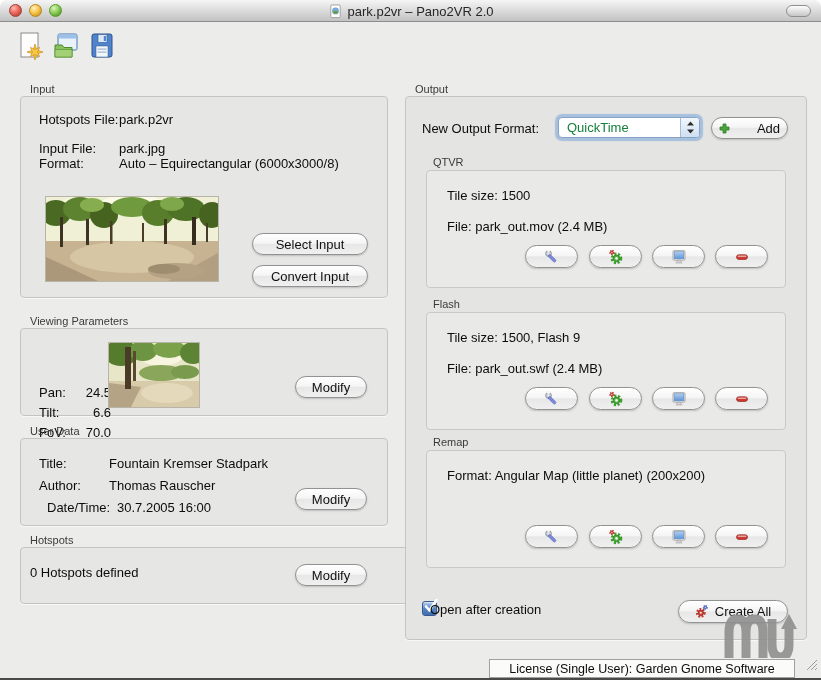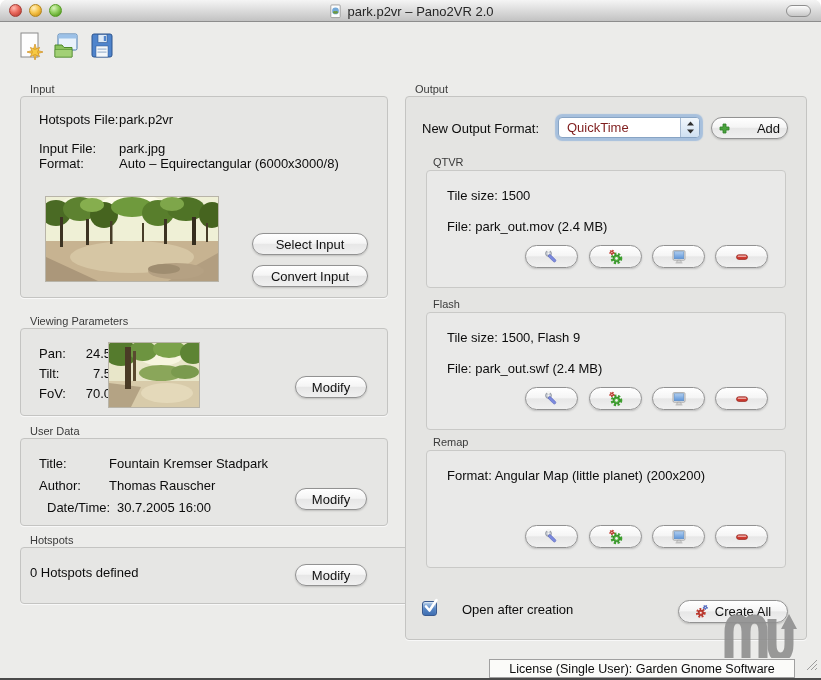--- a/index.html
+++ b/index.html
@@ -50,21 +50,21 @@
   .groupbox.outer { background:#e4e4e2; }
   .innerbox {
     position:absolute; left:20px; width:360px; height:118px;
     background:#e9e9e8; border:1px solid #c9c9c7; border-radius:4px;
   }
 
   .txt { position:absolute; font-size:13px; color:#0c0c0c; white-space:nowrap; }
   .k { display:inline-block; }
   .kv-input .k { width:80px; }
   .kv-ud .k { width:70px; }
-  .kv-vp .k { width:34px; }
+  .kv-vp .k { width:34px;margin-top:39px; }
   .kv-vp .v { display:inline-block; width:38px; text-align:right; }
 
   
   .aqua-btn {
     position:absolute; height:22px;
     display:flex; align-items:center; justify-content:center; gap:5px;
     font-size:13px; color:#111;
     background:linear-gradient(#ffffff, #f5f5f5 46%, #e7e7e7 52%, #f0f0f0);
     border:1px solid #929292; border-radius:12px;
     box-shadow:0 1px 2px rgba(0,0,0,0.18);
@@ -72,21 +72,21 @@
   }
   .icon-btn { width:53px; height:23px; }
 
   
   .popup {
     position:absolute; left:152px; top:20px; width:142px; height:21px;
     background:#ffffff; border:1px solid #88a4c4; border-radius:4px;
     box-shadow:0 0 1px 3px rgba(116,163,217,0.55);
     display:flex; align-items:center;
   }
-  .popup .popup-text { flex:1; font-size:13px; color:#7f1d1d; padding-left:8px; }
+  .popup .popup-text { flex:1; font-size:13px; color:#15803d; padding-left:8px; }
   .popup .stepper {
     width:19px; height:100%; border-left:1px solid #a8bbd2;
     background:linear-gradient(#f2f7fc, #cfe0f1);
     border-radius:0 3px 3px 0;
     display:flex; align-items:center; justify-content:center;
   }
 
   
   .checkbox {
     position:absolute; width:15px; height:15px; border-radius:3px;
@@ -207,21 +207,21 @@
       <span>Convert Input</span>
     </button>
   </div>
 
   <span class="group-label" style="left:30px; top:315px;">Viewing Parameters</span>
   <div class="groupbox" style="left:20px; top:328px; width:368px; height:88px;">
     <div class="txt kv-vp" style="left:18px; top:17px;">
       <span class="k">Pan:</span><span class="v">24.5</span>
     </div>
     <div class="txt kv-vp" style="left:18px; top:37px;">
-      <span class="k">Tilt:</span><span class="v">7.5</span>
+      <span class="k">Tilt:</span><span class="v">6.6</span>
     </div>
     <div class="txt kv-vp" style="left:18px; top:57px;">
       <span class="k">FoV:</span><span class="v">70.0</span>
     </div>
 
     <div class="thumb" style="left:87px; top:13px;">
       <svg width="90" height="64" viewBox="0 0 90 64">
         <rect width="90" height="64" fill="#e8e6c9"></rect>
         <ellipse cx="52" cy="12" rx="22" ry="11" fill="#f7f5df"></ellipse>
         <ellipse cx="12" cy="10" rx="17" ry="13" fill="#557b2d"></ellipse>
@@ -406,21 +406,21 @@
           <rect x="3.6" y="6.6" width="8.8" height="1.3" rx="0.65" fill="rgba(255,255,255,0.55)"></rect>
         </svg>
       </button>
     </div>
 
     <span class="checkbox" style="left:16px; top:504px;">
       <svg width="16" height="16" viewBox="0 0 16 16">
         <path d="M3 8.5 L6.5 12.5 L13.5 2" fill="none" stroke="#ffffff" stroke-width="2.6" stroke-linecap="round" stroke-linejoin="round"></path>
       </svg>
     </span>
-    <span class="txt" style="left:56px; top:505px;text-align:right;">Open after creation</span>
+    <span class="txt" style="left:24px; top:505px;text-align:right;">Open after creation</span>
 
     <button class="aqua-btn" style="left:272px; top:503px; width:110px; height:23px;">
       <svg width="15" height="15" viewBox="0 0 16 16">
         <circle cx="6.2" cy="9.4" r="3.9" fill="none" stroke="#c23b30" stroke-width="2.6" stroke-dasharray="1.9 1.4"></circle>
         <circle cx="6.2" cy="9.4" r="2.9" fill="#cc4136" stroke="#8e241c" stroke-width="0.7"></circle>
         <circle cx="6.2" cy="9.4" r="1.1" fill="#f4f4f3"></circle>
         <circle cx="11" cy="3.6" r="1.9" fill="none" stroke="#4a67c8" stroke-width="1.5" stroke-dasharray="1.2 0.9"></circle>
         <circle cx="11" cy="3.6" r="1.4" fill="#5a76d6" stroke="#36479a" stroke-width="0.6"></circle>
         <circle cx="11" cy="3.6" r="0.55" fill="#f4f4f3"></circle>
       </svg>

